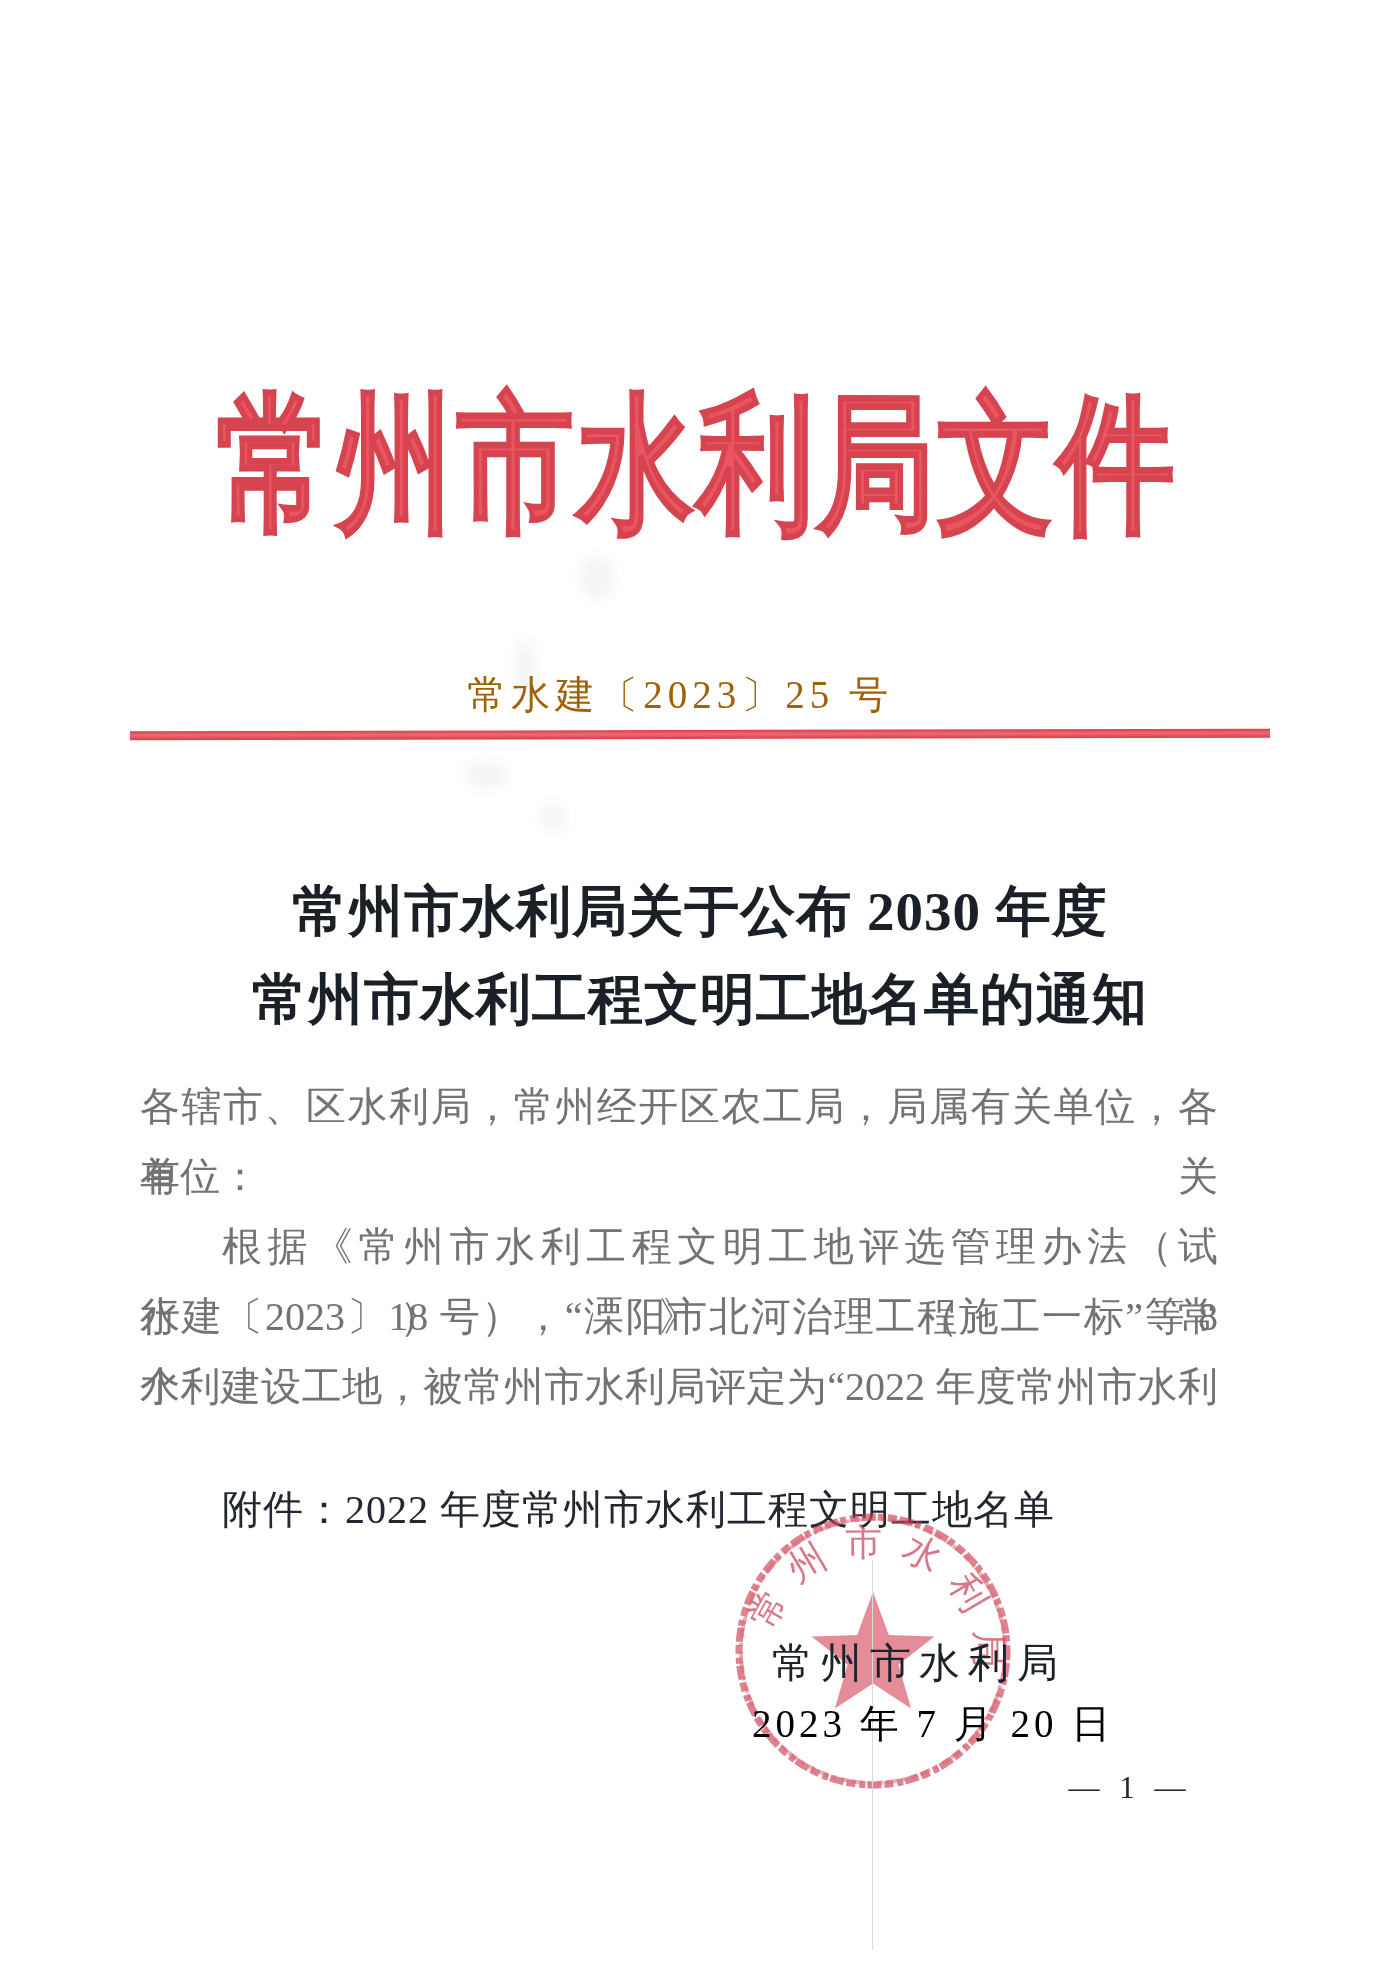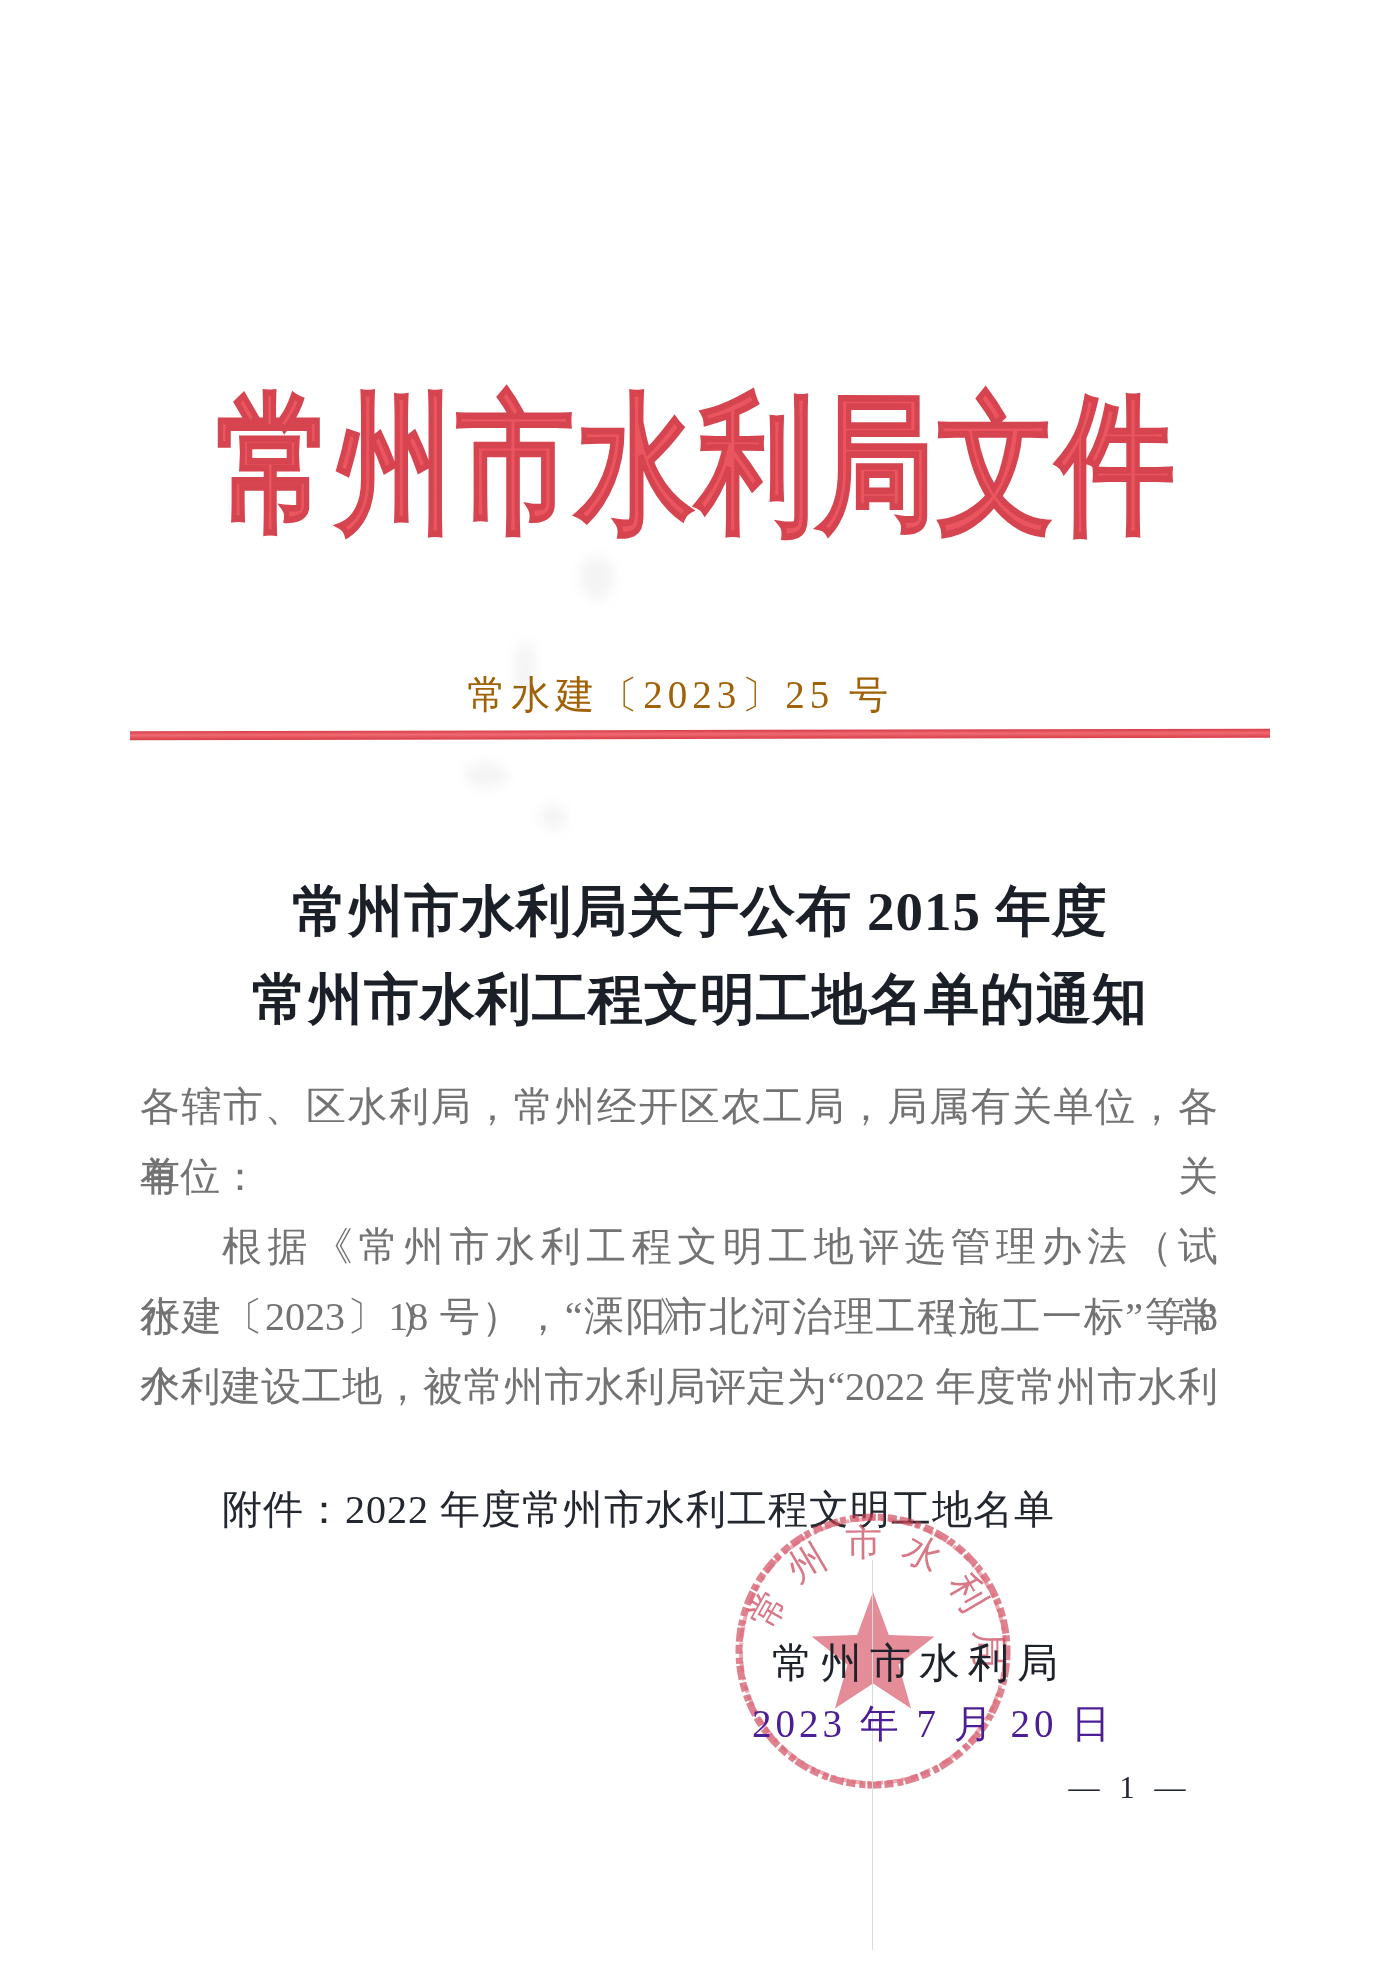--- a/index.html
+++ b/index.html
@@ -121,21 +121,21 @@
     color: #1d2129;
     letter-spacing: 8px;
     white-space: nowrap;
     z-index: 3;
   }
   .sig-date {
     position: absolute;
     top: 1697px;
     left: 752px;
     font-size: 39px;
-    color: #4c1d95;
+    color: #000000;
     letter-spacing: 4px;
     white-space: nowrap;
     z-index: 3;
   }
 
   
   .page-number {
     position: absolute;
     top: 1770px;
     left: 1030px;
@@ -173,21 +173,21 @@
 
 <div class="page">
 
   <div class="letterhead">常州市水利局文件</div>
 
   <div class="doc-number">常水建〔2023〕25 号</div>
 
   <div class="red-rule"></div>
 
   <div class="doc-title">
-    <div>常州市水利局关于公布 2015 年度</div>
+    <div>常州市水利局关于公布 2030 年度</div>
     <div>常州市水利工程文明工地名单的通知</div>
   </div>
 
   <div class="body-block">
     <div class="body-line fill">各辖市、区水利局，常州经开区农工局，局属有关单位，各有关</div>
     <div class="body-line">单位：</div>
     <div class="body-line fill indent">根据《常州市水利工程文明工地评选管理办法（试行）》（常</div>
     <div class="body-line fill">水建〔2023〕18 号），“溧阳市北河治理工程施工一标”等 8 个</div>
     <div class="body-line fill">水利建设工地，被常州市水利局评定为“2022 年度常州市水利</div>
   </div>

